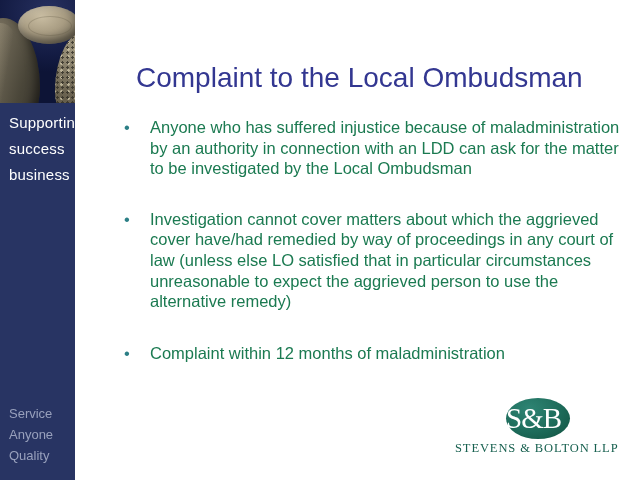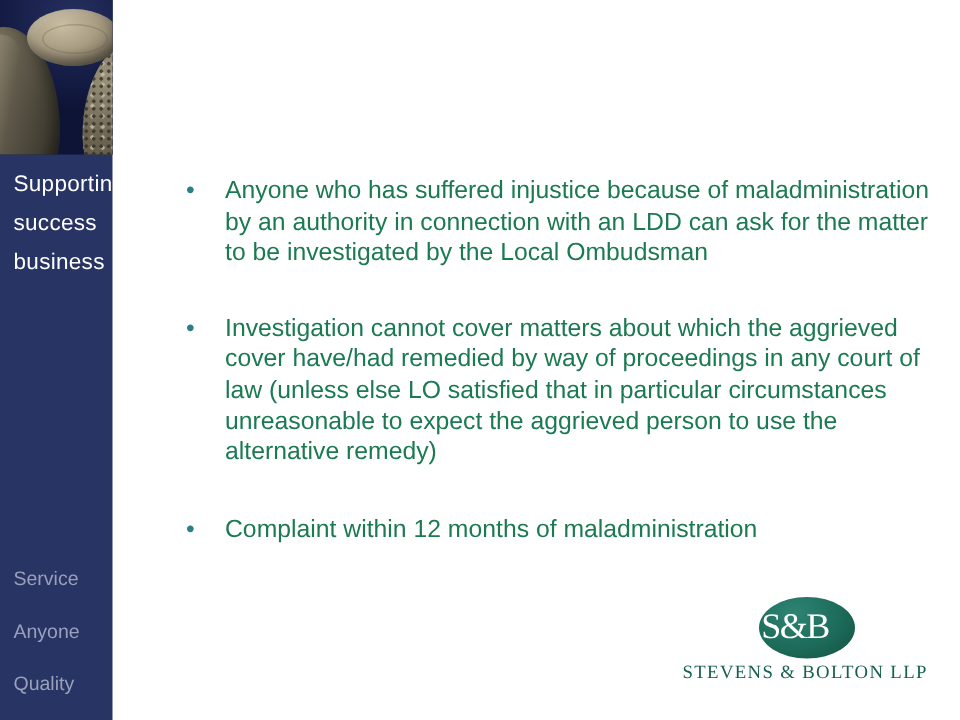--- a/index.html
+++ b/index.html
@@ -129,21 +129,21 @@
 
   #sidebar-values {
     position: absolute;
     left: 9px;
     bottom: 14px;
     width: 90px;
     color: #98a0bc;
     font-size: 13px;
     line-height: 21px;
   }
-  #sidebar-values div { white-space: nowrap; margin-top: 14px; }
+  #sidebar-values div { white-space: nowrap; }
 
   
   #title {
     position: absolute;
     left: 136px;
     top: 61px;
     width: 490px;
     color: #333791;
     font-size: 28px;
     line-height: 34px;
@@ -196,21 +196,21 @@
     background: radial-gradient(ellipse at 36% 26%, #2e8473 0%, #1d6b5a 55%, #11503f 100%);
   }
   #logo-mark .sb {
     position: absolute;
     left: 0; right: 16px;
     top: 50%;
     transform: translateY(-52%);
     text-align: center;
     color: #ffffff;
     font-family: "Liberation Serif", serif;
-    font-size: 24px;
+    font-size: 29px;
     line-height: 25px;
     letter-spacing: -1px;
   }
   #logo-name {
     position: absolute;
     left: 0;
     top: 43px;
     width: 178px;
     text-align: left;
     color: #17604f;
@@ -241,20 +241,21 @@
       <div>business</div>
     </div>
 
     <div id="sidebar-values">
       <div>Service</div>
       <div>Anyone</div>
       <div>Quality</div>
     </div>
   </div>
 
+  <div id="title">Complaint to the Local Ombudsman</div>
 
   <div id="bullets">
 
     <div class="bullet" id="bullet-1">
       <span class="dot">•</span>
       <span class="txt">Anyone who has suffered injustice because of maladministration by an authority in connection with an LDD can ask for the matter to be investigated by the Local Ombudsman</span>
     </div>
 
     <div class="bullet" id="bullet-2">
       <span class="dot">•</span>

